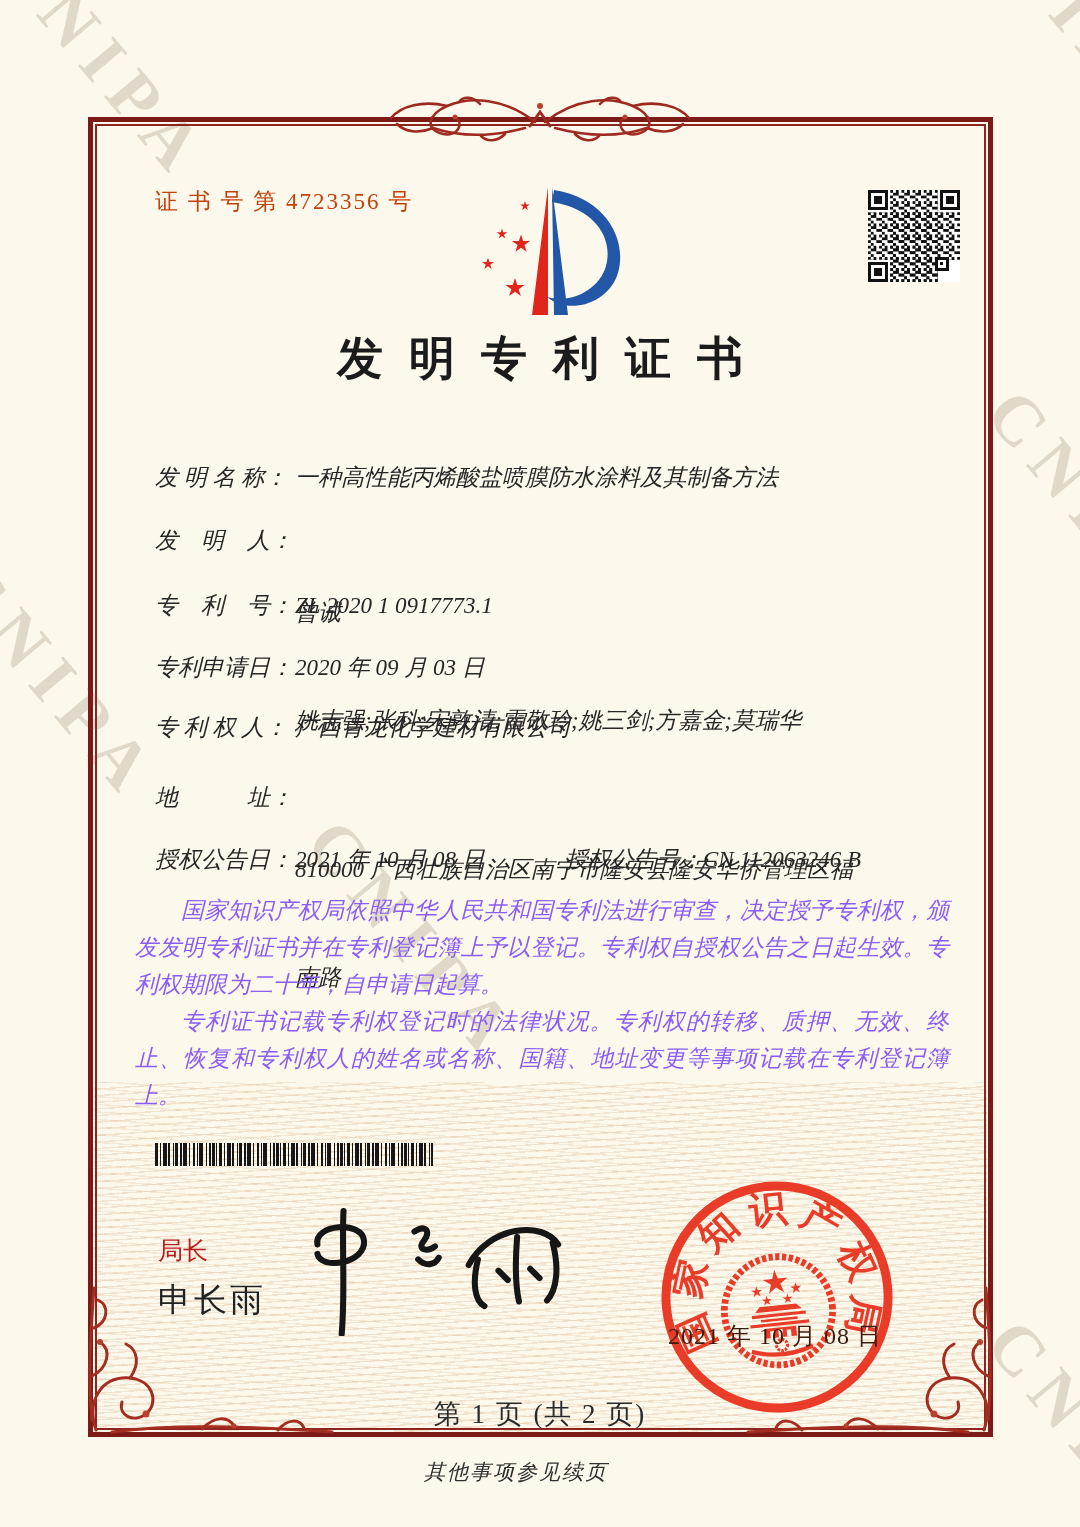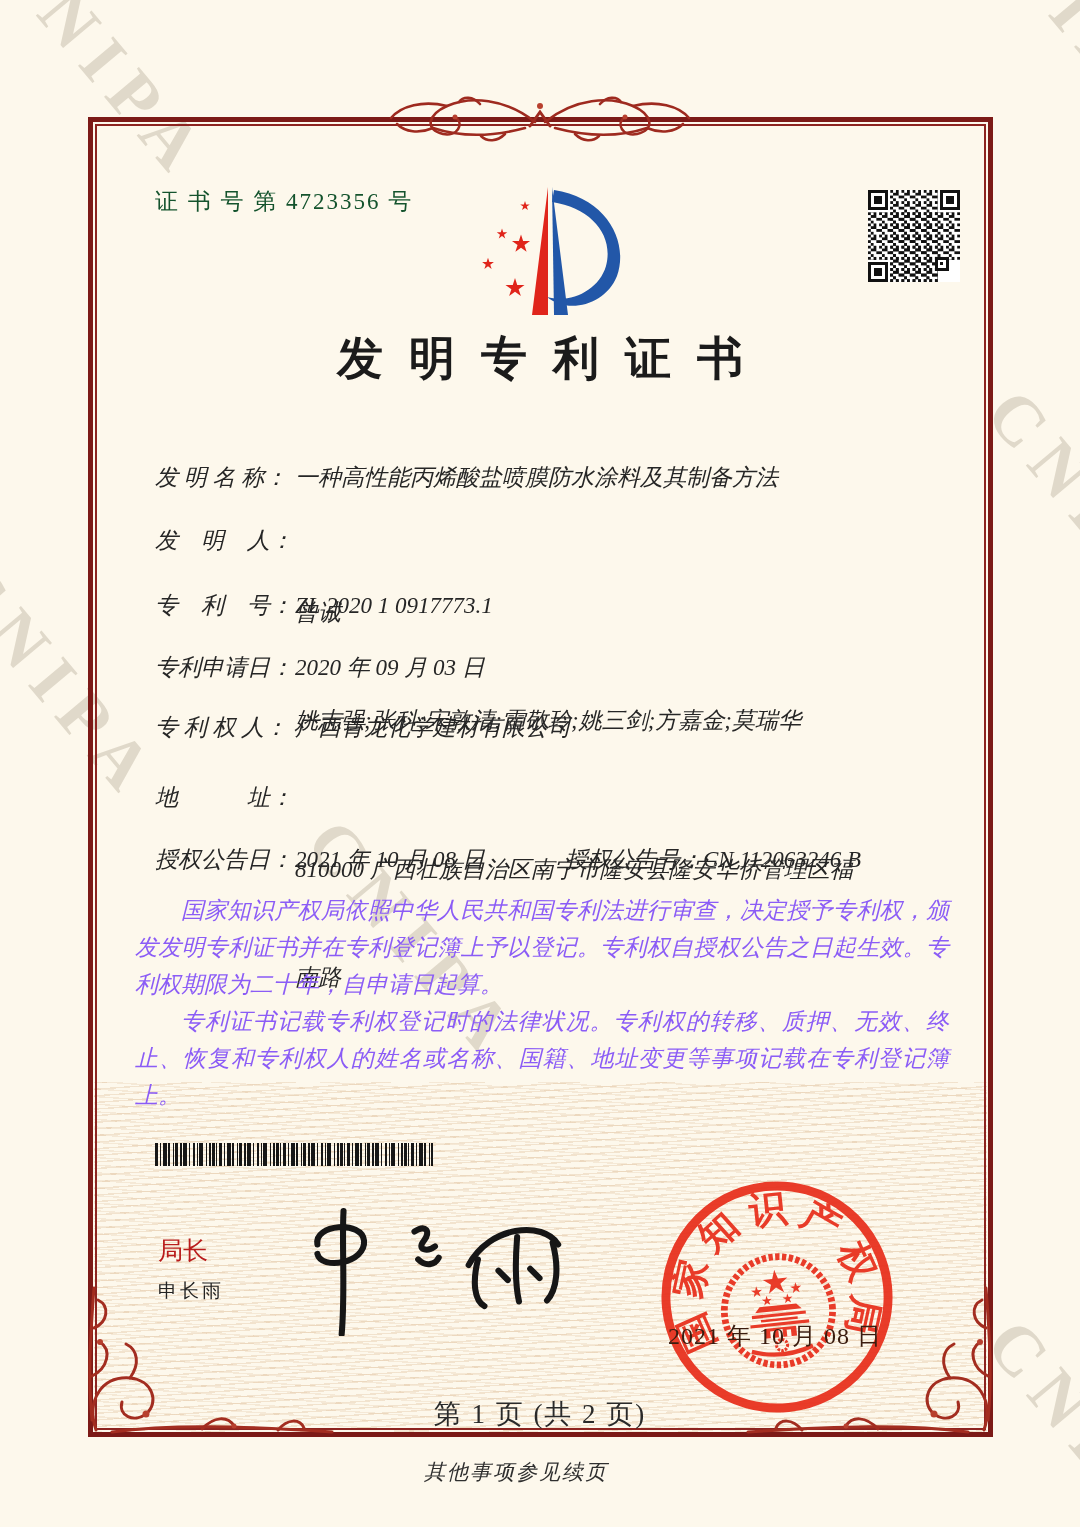--- a/index.html
+++ b/index.html
@@ -28,21 +28,21 @@
     position:absolute; z-index:2; left:88px; top:117px; width:905px; height:1320px;
     border:5px solid #7c1a17; box-sizing:border-box;
   }
   .frame-inner{
     position:absolute; inset:2px; border:2px solid #8d2420;
   }
   
   .content{position:absolute; z-index:3; inset:0;}
   .certno{
     position:absolute; left:155px; top:186px;
-    font-size:23px; letter-spacing:2px; color:#14532d;
+    font-size:23px; letter-spacing:2px; color:#c2410c;
   }
   .logo{position:absolute; left:455px; top:180px;}
   .qr{position:absolute; left:868px; top:190px;}
   .title{
     position:absolute; left:50%; top:328px; transform:translateX(-50%);
     font-size:46px; font-weight:bold; letter-spacing:26px; padding-left:26px;
     color:#1b1b1b; white-space:nowrap;
   }
   .row{position:absolute; left:155px; display:flex; font-size:23px; color:#262626; line-height:36px;font-style:italic;}
   .row .lab{width:140px; white-space:pre; flex:none;}
@@ -51,21 +51,21 @@
   .row2 .lab{white-space:pre;}
   .row2 .val{white-space:pre;}
   .paras{
     position:absolute; left:135px; top:892px; width:814px;
     font-size:23px; line-height:37px; color:#8b5cf6;
     font-style:italic; text-align:justify;
   }
   .paras p{margin:0; text-indent:2em;}
   .barcode{position:absolute; left:155px; top:1143px;}
   .sig-title{position:absolute; left:158px; top:1234px; font-size:25px; color:#b91c1c;}
-  .sig-name{position:absolute; left:158px; top:1278px; font-size:19px; color:#222; letter-spacing:3px;}
+  .sig-name{position:absolute; left:158px; top:1278px; font-size:33px; color:#222; letter-spacing:3px;}
   .signature{position:absolute; left:295px; top:1196px;}
   .seal{position:absolute; left:658px; top:1178px; transform:rotate(-6deg); opacity:0.95;}
   .seal-date{
     position:absolute; left:666px; top:1320px; width:218px; text-align:center;
     font-size:24px; color:#3a1c0f; letter-spacing:1px; white-space:nowrap;
   }
   .pageno{
     position:absolute; left:50%; top:1396px; transform:translateX(-50%);
     font-size:27px; letter-spacing:2px; color:#2a2a2a; white-space:nowrap;
   }

